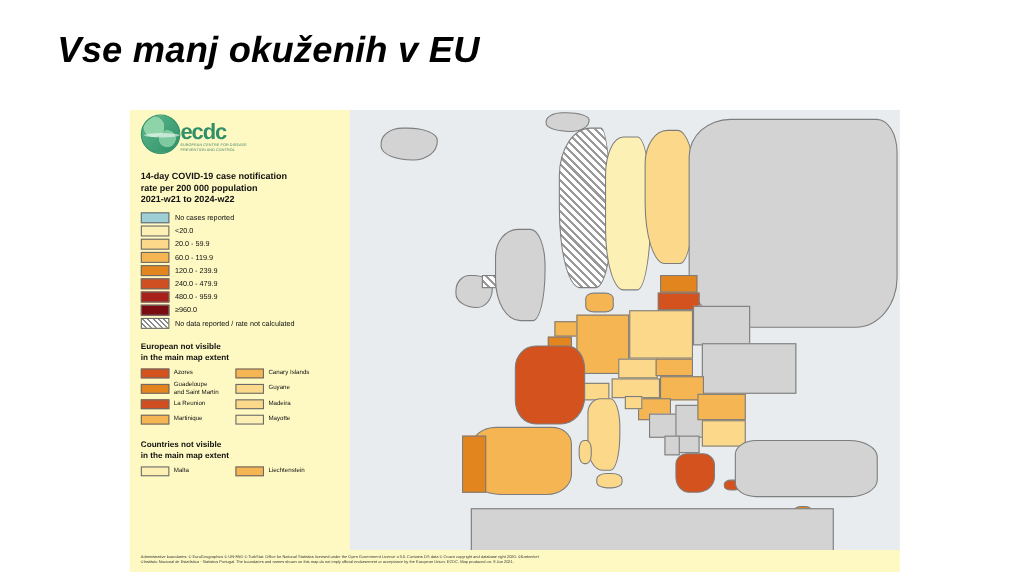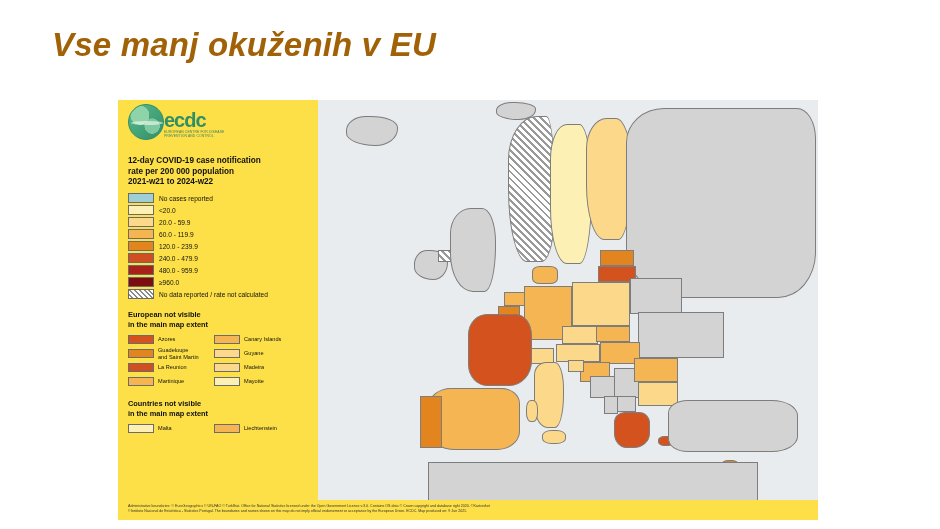--- a/index.html
+++ b/index.html
@@ -10,30 +10,30 @@
     overflow:hidden;
     position:relative;
   }
   .slide-title{
     position:absolute;
     left:52px; top:26px;
     font-family:"Liberation Sans", sans-serif;
     font-style:italic;
     font-weight:bold;
     font-size:33px;
-    color:#a16207;
+    color:#000000;
     letter-spacing:0.2px;
     white-space:nowrap;
   }
 
   .map-figure{
     position:absolute;
     left:118px; top:100px;
     width:700px; height:420px;
-    background:#fde047;
+    background:#fef9c3;
   }
 
   
   .ecdc-logo{
     position:absolute; left:10px; top:4px; width:70px; height:48px;
   }
   .ecdc-globe{
     position:absolute; left:0; top:0; width:36px; height:36px;
     border-radius:50%;
     background:
@@ -126,21 +126,21 @@
 <div class="map-figure">
 
   <div class="ecdc-logo">
     <div class="ecdc-globe"></div>
     <div class="ecdc-word">ecdc</div>
     <div class="ecdc-sub">EUROPEAN CENTRE FOR DISEASE PREVENTION AND CONTROL</div>
   </div>
 
   <div class="legend">
     <div class="legend-title">
-      <div>12-day COVID-19 case notification</div>
+      <div>14-day COVID-19 case notification</div>
       <div>rate per 200 000 population</div>
       <div>2021-w21 to 2024-w22</div>
     </div>
 
     <div class="legend-row">
       <span class="legend-swatch" style="background:#9ecfd6"></span>
       <span class="legend-label">No cases reported</span>
     </div>
     <div class="legend-row">
       <span class="legend-swatch" style="background:#fdf0b4"></span>

